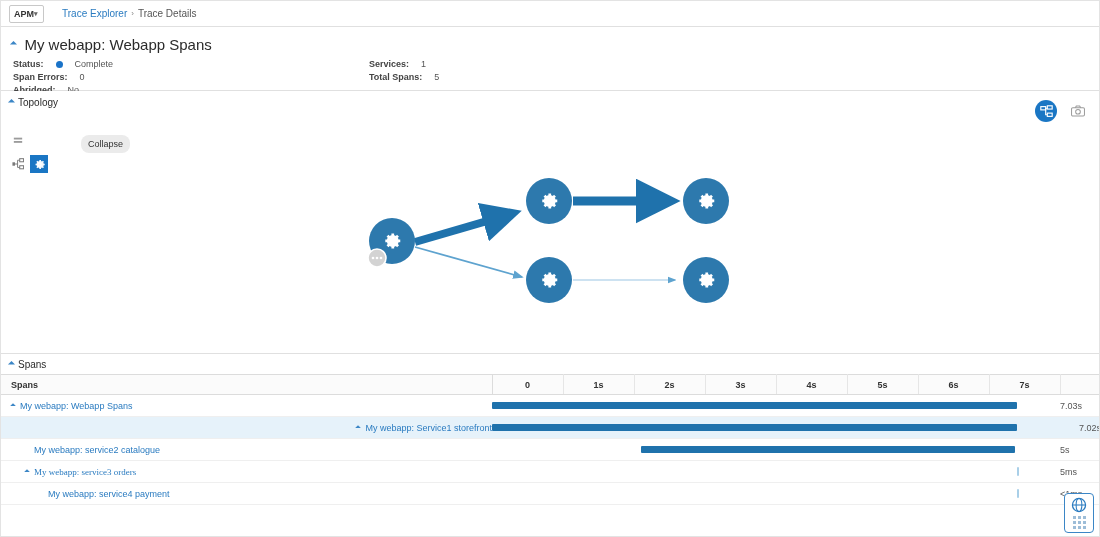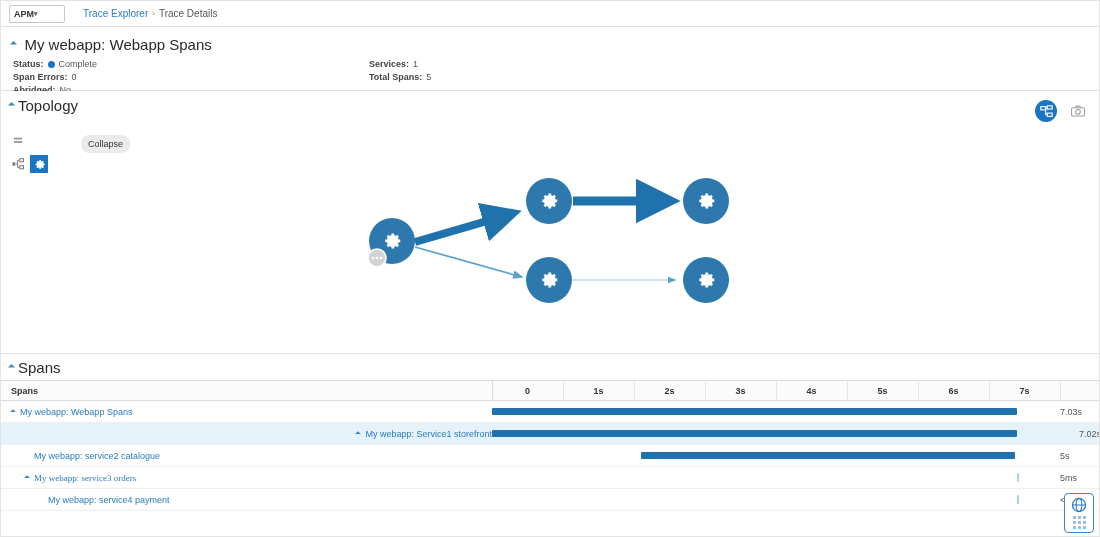--- a/index.html
+++ b/index.html
@@ -21,21 +21,21 @@
     position: relative;
     height: 26px;
     border-bottom: 1px solid #e0e0e0;
     display: flex;
     align-items: center;
     padding: 0 8px;
     background: #fff;
   }
   .app-select {
     display: flex; align-items: center; justify-content: flex-start;
-    width: 56px; height: 18px;
+    width: 35px; height: 18px;
     border: 1px solid #c8c8c8;
     border-radius: 2px;
     background: #fff;
     padding: 0 4px;
     font-size: 9px; font-weight: bold; color: #333;
     cursor: pointer;
   }
   .app-select .caret {
     font-size: 7px; color: #666; line-height: 1;
   }
@@ -79,21 +79,21 @@
     height: 40px;
   }
   .meta-col { position: absolute; top: 0; }
   .meta-col.c1 { left: 2px; }
   .meta-col.c2 { left: 358px; }
   .meta-col.c3 { left: 718px; }
   .meta-row {
     font-size: 9px;
     color: #4a4a4a;
     line-height: 13px;
-    display: flex; align-items: center; gap: 4px;
+    display: flex; align-items: center; gap: 12px;
     white-space: nowrap;
   }
   .meta-label { font-weight: bold; color: #444; }
   .meta-value { color: #555; }
   .status-dot {
     width: 7px; height: 7px; border-radius: 50%;
     background: #1a73c8; display: inline-block;
   }
 
   
@@ -117,21 +117,21 @@
   .topology-section {
     position: relative;
     height: 262px;
     background: #fff;
   }
   .section-head {
     display: flex; align-items: center;
     padding: 6px 0 0 8px;
   }
   .section-title {
-    font-size: 15px; color: #2b2b2b;
+    font-size: 10px; color: #2b2b2b;
   }
   .topo-sidebuttons {
     position: absolute;
     left: 8px; top: 42px;
     display: flex; flex-direction: column; gap: 6px;
   }
   .tsb {
     width: 18px; height: 16px;
     display: flex; align-items: center; justify-content: center;
     cursor: pointer;

